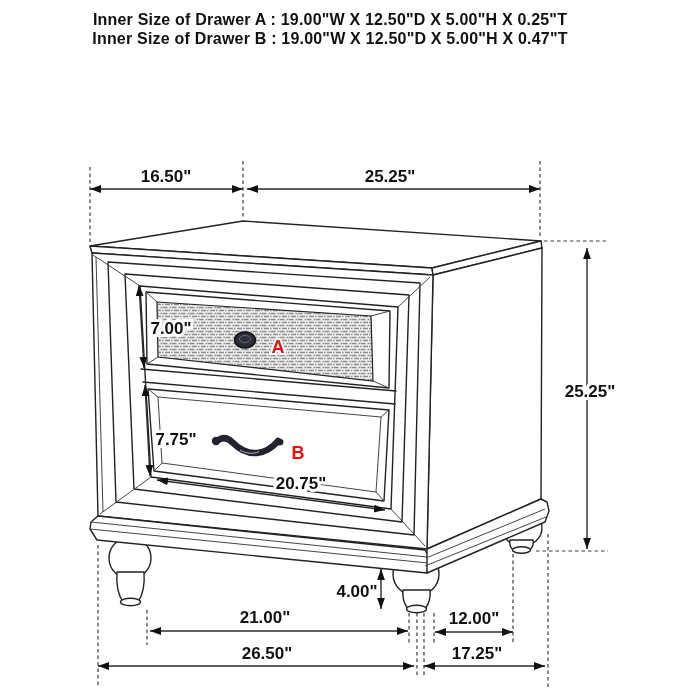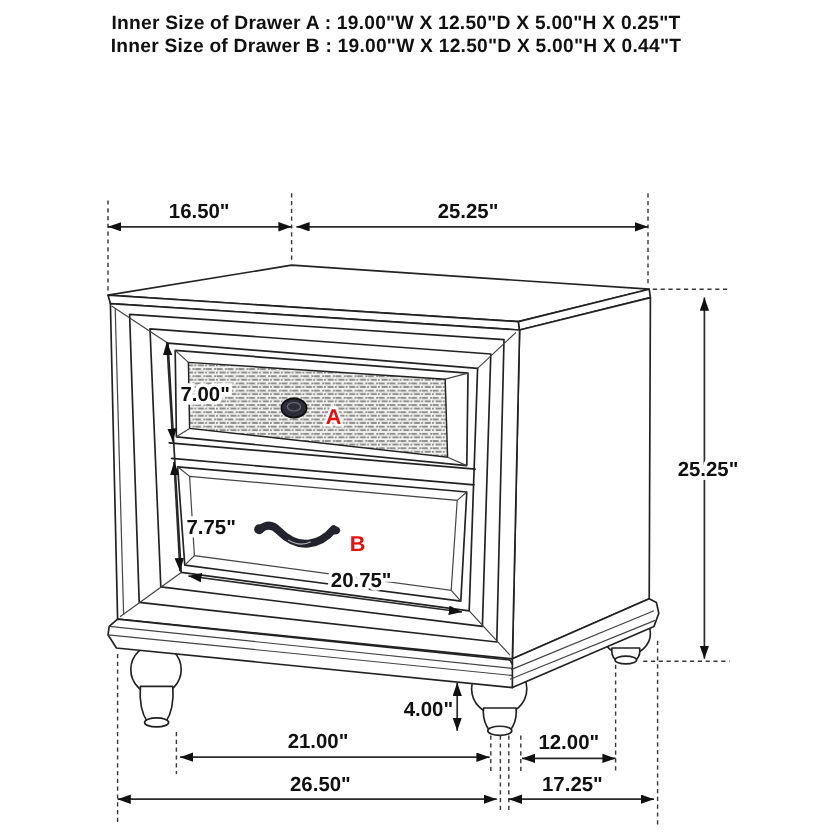--- a/index.html
+++ b/index.html
@@ -17,21 +17,21 @@
   .dim-label{font:bold 17px "Liberation Sans",sans-serif;fill:#111;
              text-anchor:middle;paint-order:stroke fill;stroke:#fff;stroke-width:6px;}
   .drawer-letter{font:bold 18px "Liberation Sans",sans-serif;text-anchor:middle;
                  paint-order:stroke fill;stroke:#fff;stroke-width:4px;}
 </style>
 </head>
 <body>
 
 <div class="header">
   <div>Inner Size of Drawer A : 19.00"W X 12.50"D X 5.00"H X  0.25"T</div>
-  <div>Inner Size of Drawer B : 19.00"W X 12.50"D X 5.00"H X  0.44"T</div>
+  <div>Inner Size of Drawer B : 19.00"W X 12.50"D X 5.00"H X  0.47"T</div>
 </div>
 
 <svg width="700" height="700" viewBox="0 0 700 700">
   <defs>
     <marker id="arr" orient="auto-start-reverse" markerUnits="userSpaceOnUse" markerWidth="12" markerHeight="9" refX="11" refY="3.9">
       <path d="M0,0 L11,3.9 L0,7.8 Z" fill="#111"></path>
     </marker>
     <pattern id="cane" width="9" height="6" patternUnits="userSpaceOnUse">
       <rect width="9" height="6" fill="#f3f3f1"></rect>
       <path d="M0.5,1.5 h5 M7.5,1.5 h1.5 M3,4.5 h5 M0,4.5 h1.5" stroke="#8d8d8d" stroke-width="1.5" fill="none"></path>

